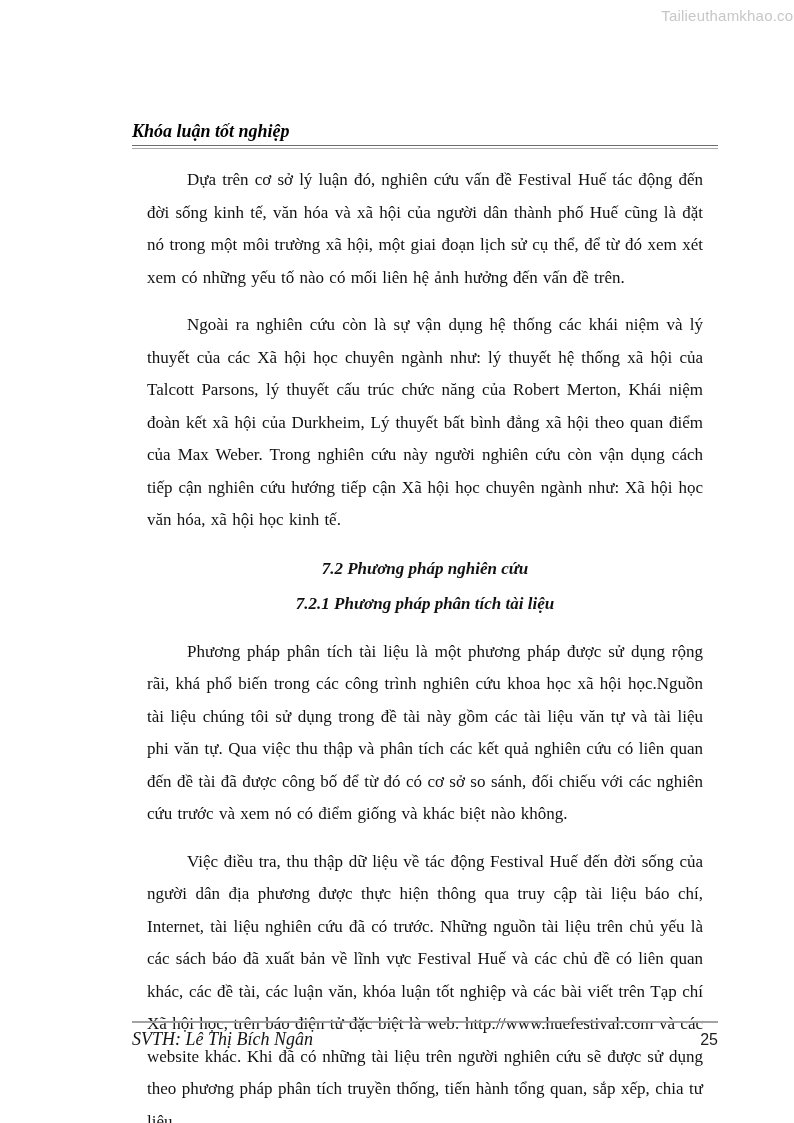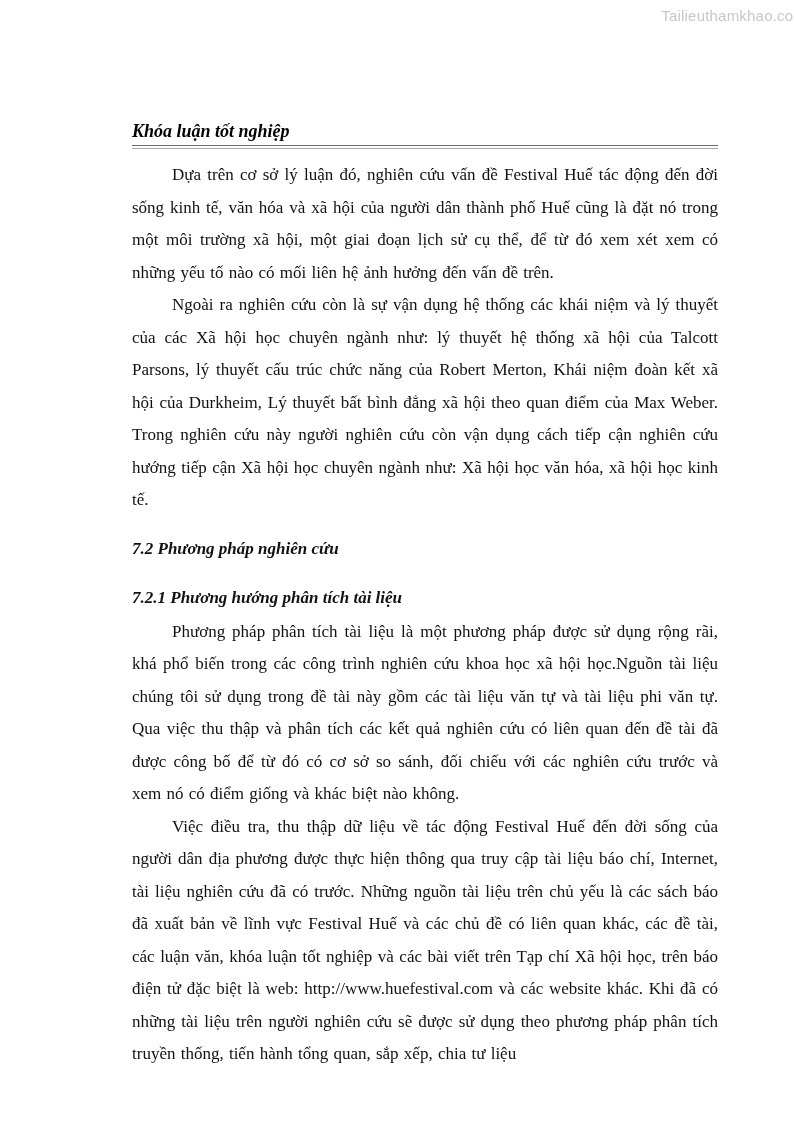--- a/index.html
+++ b/index.html
@@ -39,34 +39,34 @@
     margin-top: 48px;
   }
   .header-rule {
     margin-top: 3px;
     height: 2px;
     border-top: 1.5px solid #6e6e6e;
     border-bottom: 1px solid #a8a8a8;
   }
   .body-text { margin-top: 10px; }
   .para {
-    margin: 0;
+    margin: 15px;
     font-size: 17px;
     line-height: 32.5px;
     text-align: justify;
     text-indent: 40px;
     word-spacing: 1px;
   }
   .heading {
-    margin: 15px 0 1px 0;
+    margin: 1px 0 1px 0;
     font-size: 17px;
     font-weight: bold;
     font-style: italic;
     line-height: 34px;
-    text-align: left;
+    text-align: center;
   }
   .footer {
     position: absolute;
     left: 132px;
     top: 1021px;
     width: 586px;
     border-top: 2.5px solid #a3a3a3;
     padding-top: 6px;
     display: flex;
     justify-content: space-between;
@@ -92,21 +92,25 @@
 
   <div class="doc">
 
     <div class="header-title">Khóa luận tốt nghiệp</div>
     <div class="header-rule"></div>
 
     <div class="body-text">
       <p class="para">Dựa trên cơ sở lý luận đó, nghiên cứu vấn đề Festival Huế tác động đến đời sống kinh tế, văn hóa và xã hội của người dân thành phố Huế cũng là đặt nó trong một môi trường xã hội, một giai đoạn lịch sử cụ thể, để từ đó xem xét xem có những yếu tố nào có mối liên hệ ảnh hưởng đến vấn đề trên.</p>
       <p class="para">Ngoài ra nghiên cứu còn là sự vận dụng hệ thống các khái niệm và lý thuyết của các Xã hội học chuyên ngành như: lý thuyết hệ thống xã hội của Talcott Parsons, lý thuyết cấu trúc chức năng của Robert Merton, Khái niệm đoàn kết xã hội của Durkheim, Lý thuyết bất bình đẳng xã hội theo quan điểm của Max Weber. Trong nghiên cứu này người nghiên cứu còn vận dụng cách tiếp cận nghiên cứu hướng tiếp cận Xã hội học chuyên ngành như: Xã hội học văn hóa, xã hội học kinh tế.</p>
       <h3 class="heading">7.2 Phương pháp nghiên cứu</h3>
-      <h4 class="heading">7.2.1 Phương hướng phân tích tài liệu</h4>
+      <h4 class="heading">7.2.1 Phương pháp phân tích tài liệu</h4>
       <p class="para">Phương pháp phân tích tài liệu là một phương pháp được sử dụng rộng rãi, khá phổ biến trong các công trình nghiên cứu khoa học xã hội học.Nguồn tài liệu chúng tôi sử dụng trong đề tài này gồm các tài liệu văn tự và tài liệu phi văn tự. Qua việc thu thập và phân tích các kết quả nghiên cứu có liên quan đến đề tài đã được công bố để từ đó có cơ sở so sánh, đối chiếu với các nghiên cứu trước và xem nó có điểm giống và khác biệt nào không.</p>
       <p class="para">Việc điều tra, thu thập dữ liệu về tác động Festival Huế đến đời sống của người dân địa phương được thực hiện thông qua truy cập tài liệu báo chí, Internet, tài liệu nghiên cứu đã có trước. Những nguồn tài liệu trên chủ yếu là các sách báo đã xuất bản về lĩnh vực Festival Huế và các chủ đề có liên quan khác, các đề tài, các luận văn, khóa luận tốt nghiệp và các bài viết trên Tạp chí Xã hội học, trên báo điện tử đặc biệt là web: http://www.huefestival.com và các website khác. Khi đã có những tài liệu trên người nghiên cứu sẽ được sử dụng theo phương pháp phân tích truyền thống, tiến hành tổng quan, sắp xếp, chia tư liệu</p>
     </div>
 
   </div>
 
+  <div class="footer">
+    <span class="footer-author">SVTH: Lê Thị Bích Ngân</span>
+    <span class="footer-page">25</span>
+  </div>
 
 </div>
 
 </body></html>

